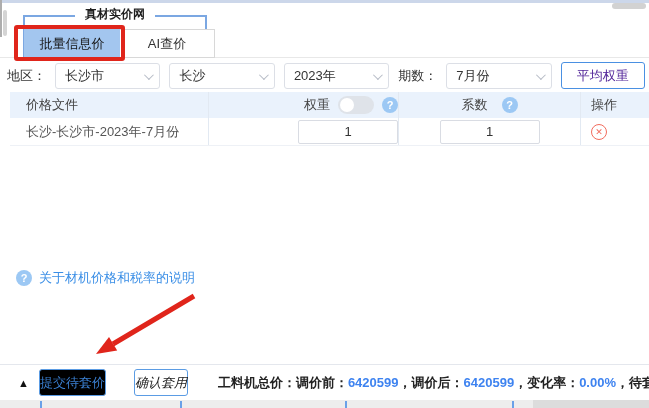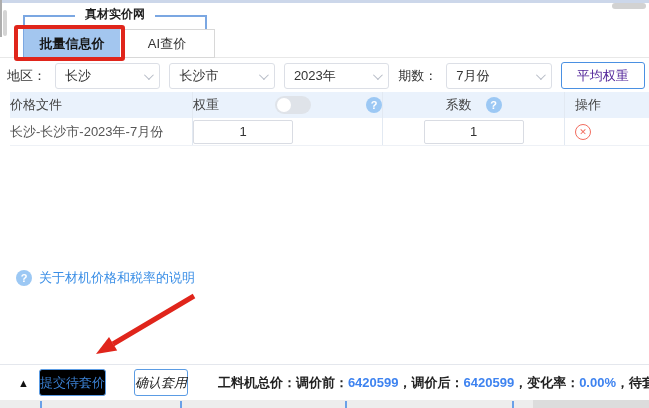--- a/index.html
+++ b/index.html
@@ -17,43 +17,43 @@
 
   
   .fbox { position:absolute; left:23px; top:15px; width:184px; height:42px;
           border:2px solid #7ba7e2; background:transparent; }
   .fbox .legend { position:absolute; left:50%; top:-11px; transform:translateX(-50%);
           background:#fff; padding:0 10px; font-weight:bold; font-size:12px; color:#1f1f1f; white-space:nowrap; }
 
   
   .tabs { position:absolute; left:24px; top:29px; display:flex; z-index:2; }
   .tab { height:29px; display:flex; align-items:center; justify-content:center; cursor:pointer; }
-  .tab.active { width:96px; background:#a3c6ef; color:#161616; font-weight:bold; }
+  .tab.active { width:96px; background:#a3c6ef; color:#161616; font-weight:normal; }
   .tab.plain  { width:95px; background:#fff; border:1px solid #d8d8d8; border-left:none; color:#333; }
   .tabs-underline { position:absolute; left:0; top:57px; width:649px; height:1px; background:#e8e8e8; }
   .annot-box { position:absolute; left:14px; top:25px; width:111px; height:36px;
           border:4px solid #e0251b; border-radius:3px; z-index:3; pointer-events:none; }
 
   
   .filters { position:absolute; left:7px; top:62px; width:638px; height:27px;
           display:flex; align-items:center; gap:9px; }
   .flabel { white-space:nowrap; color:#333; }
   .select { position:relative; width:107px; height:26px; border:1px solid #dcdfe6; border-radius:3px;
           background:#fff; display:flex; align-items:center; padding:0 22px 0 9px; color:#333; cursor:pointer; }
   .chev { position:absolute; right:8px; top:9px; width:7px; height:7px;
           border-right:1.5px solid #b6bcc6; border-bottom:1.5px solid #b6bcc6; transform:rotate(45deg) translateY(-2px); }
   .btn-avg { width:86px; height:27px; background:#fff; border:1.5px solid #4a90e2; border-radius:3px;
           color:#4c1d95; font-size:13px; display:flex; align-items:center; justify-content:center; cursor:pointer; }
 
   
   .table { position:absolute; left:10px; top:92px; width:639px; }
   .thead { display:flex; height:26px; background:#eaf2fc; color:#444; align-items:center; }
   .trow  { display:flex; height:28px; background:#fff; align-items:center; border-bottom:1px solid #eef1f6; }
-  .c-file { width:183px; border-right:1px solid #e2e9f2; height:100%; display:flex; align-items:center; }
-  .c-weight { width:190px; border-right:1px solid #e2e9f2; height:100%; display:flex; align-items:center; justify-content:space-between; gap:8px; }
+  .c-file { width:183px; border-right:1px solid #e2e9f2; height:100%; display:flex; align-items:center;margin-left:16px; }
+  .c-weight { width:190px; border-right:1px solid #e2e9f2; height:100%; display:flex; align-items:center; justify-content:flex-end; gap:8px; }
   .c-coef { width:182px; border-right:1px solid #e2e9f2; height:100%; display:flex; align-items:center; justify-content:center; gap:14px; }
   .c-act { flex:1; padding-left:10px; height:100%; display:flex; align-items:center; }
   .trow .c-file { color:#555; }
   .help-dot { width:16px; height:16px; border-radius:50%; background:#9cc8f4; color:#fff;
           font-size:11px; font-weight:bold; display:inline-flex; align-items:center; justify-content:center; }
   .toggle { width:36px; height:18px; background:#dfe3e9; border-radius:9px; position:relative; cursor:pointer; }
   .knob { position:absolute; left:2px; top:2px; width:14px; height:14px; background:#fff; border-radius:50%; }
   .cell-input { width:100px; height:24px; border:1px solid #d9dce3; border-radius:2px; text-align:center;
           font-size:13px; color:#333; font-family:inherit; background:#fff; }
   .del-icon { width:16px; height:16px; border:1.4px solid #f26c5e; border-radius:50%; color:#f26c5e;
@@ -104,25 +104,25 @@
     <div class="tab plain">
       <span>AI查价</span>
     </div>
   </div>
   <div class="tabs-underline"></div>
   <div class="annot-box"></div>
 
   <div class="filters">
     <span class="flabel">地区：</span>
     <div class="select">
-      <span>长沙</span>
+      <span>长沙市</span>
       <span class="chev"></span>
     </div>
     <div class="select">
-      <span>长沙市</span>
+      <span>长沙</span>
       <span class="chev"></span>
     </div>
     <div class="select">
       <span>2023年</span>
       <span class="chev"></span>
     </div>
     <span class="flabel">期数：</span>
     <div class="select">
       <span>7月份</span>
       <span class="chev"></span>

